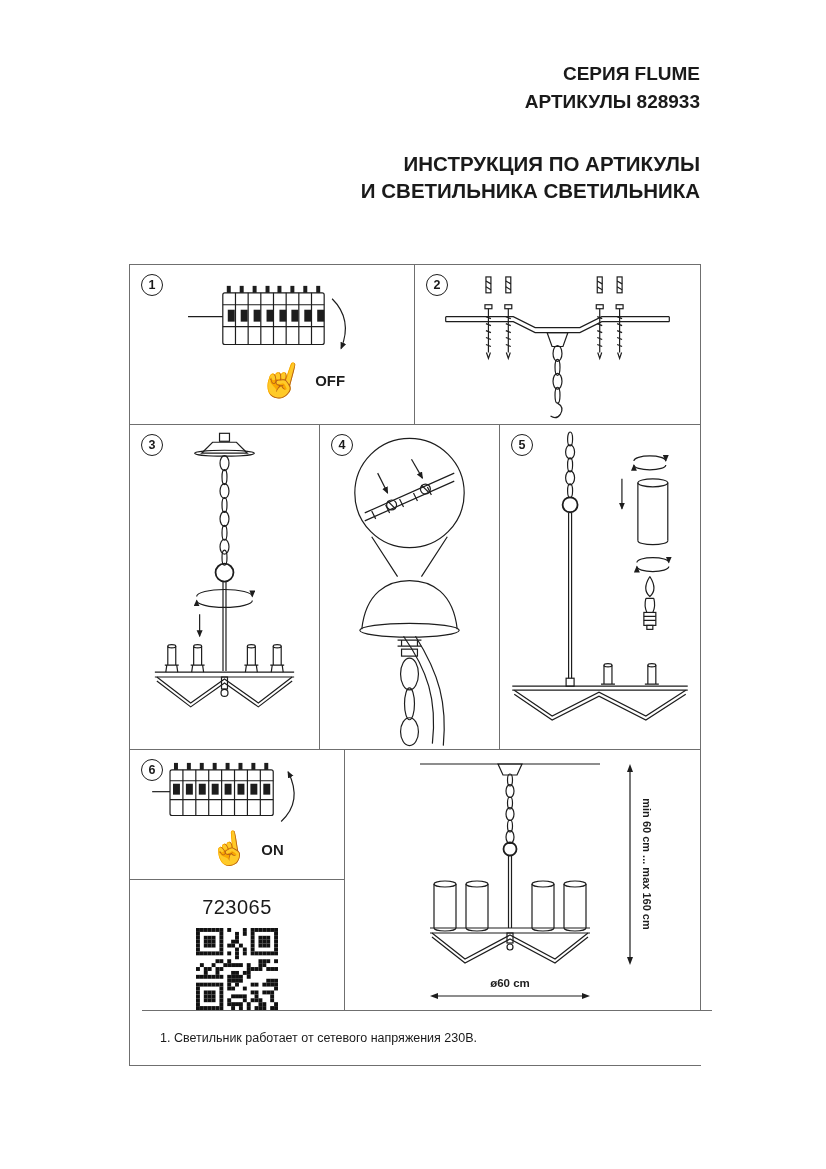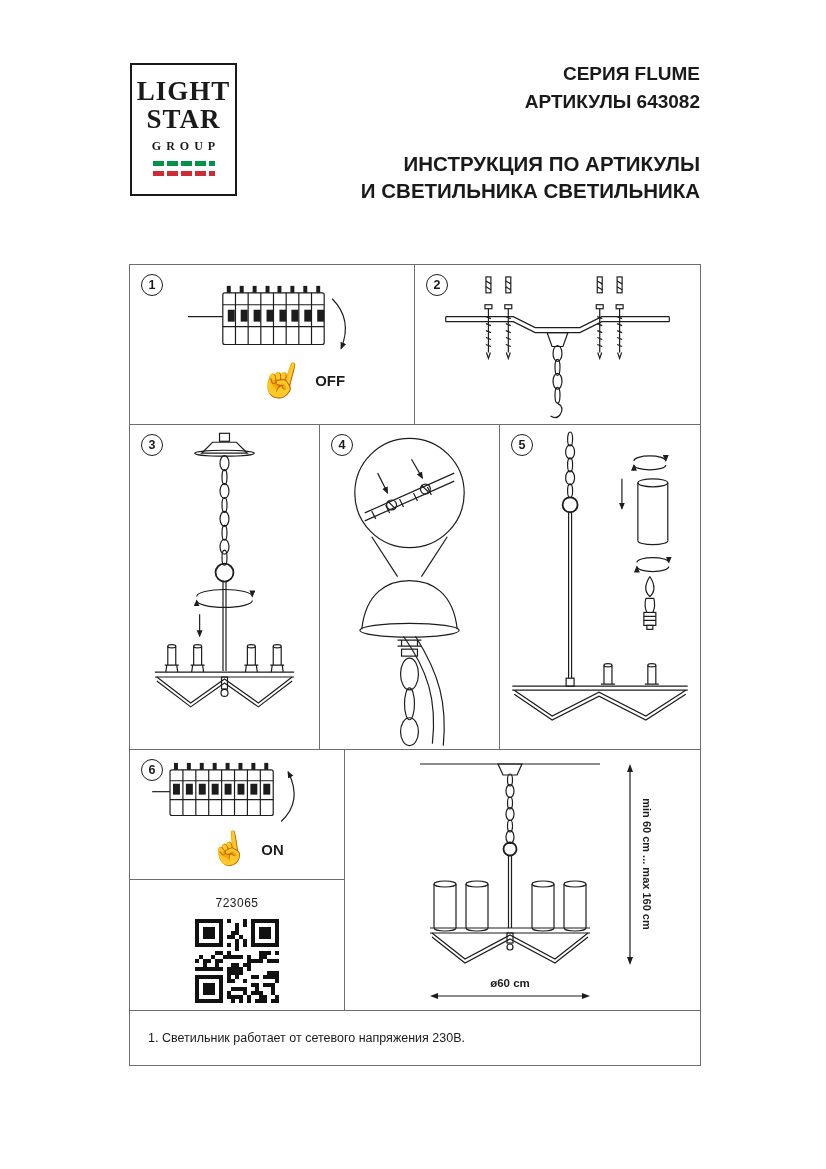--- a/index.html
+++ b/index.html
@@ -29,48 +29,41 @@
   .cell { position: absolute; background: #fff; }
   .b-r { border-right: 1px solid #6f6f6f; } .b-b { border-bottom: 1px solid #6f6f6f; }
   #cell1 { left:0; top:0; width:285px; height:160px; }
   #cell2 { left:285px; top:0; width:285px; height:160px; }
   #cell3 { left:0; top:160px; width:190px; height:325px; }
   #cell4 { left:190px; top:160px; width:180px; height:325px; }
   #cell5 { left:370px; top:160px; width:200px; height:325px; }
   #cell6 { left:0; top:485px; width:215px; height:130px; }
   #cell7 { left:0; top:615px; width:215px; height:130px; display:flex; flex-direction:column; align-items:center; padding-top:10px; }
   #cell8 { left:215px; top:485px; width:355px; height:260px; }
-  #footnotes { left:0; top:745px; width:570px; height:55px; border-top:1px solid #6f6f6f;
+  #footnotes { left:12px; top:745px; width:570px; height:55px; border-top:1px solid #6f6f6f;
                display:flex; flex-direction:column; justify-content:center; gap:4px; padding-left:18px; }
   .foot-line { font-size: 12.5px; line-height: 1.35; }
 
   .badge { position: absolute; left: 11px; top: 9px; width: 22px; height: 22px; border-radius: 50%;
            border: 1.4px solid #1d1d1d; display:flex; align-items:center; justify-content:center;
            font-size: 12.5px; font-weight: bold; z-index: 2; background:#fff; }
   .cell svg.draw { display:block; width:100%; height:100%; }
 
-  .article-code { font-size: 12px; font-weight: normal; letter-spacing: 0.5px; margin-bottom: 9px; margin-top: 6px; }
+  .article-code { font-size: 20px; font-weight: normal; letter-spacing: 0.5px; margin-bottom: 9px; margin-top: 6px; }
   #qr { display:block; }
 </style>
 </head>
 <body>
 
 <div class="page">
 
-  <div class="logo-box">
-    <div class="logo-word">LIGHT</div>
-    <div class="logo-word">STAR</div>
-    <div class="logo-group">GROUP</div>
-    <div class="flag-bar flag-green"></div>
-    <div class="flag-bar flag-red"></div>
-  </div>
 
   <div class="header-text">
     <div class="h-sm">СЕРИЯ FLUME</div>
-    <div class="h-sm">АРТИКУЛЫ 643082</div>
+    <div class="h-sm">АРТИКУЛЫ 828933</div>
     <div class="h-spacer"></div>
     <div class="h-lg">ИНСТРУКЦИЯ ПО АРТИКУЛЫ</div>
     <div class="h-lg">И СВЕТИЛЬНИКА СВЕТИЛЬНИКА</div>
   </div>
 
   <div class="diagram">
 
     <div class="cell b-r b-b" id="cell1">
       <div class="badge">1</div>
       <svg class="draw" viewBox="0 0 285 160">

